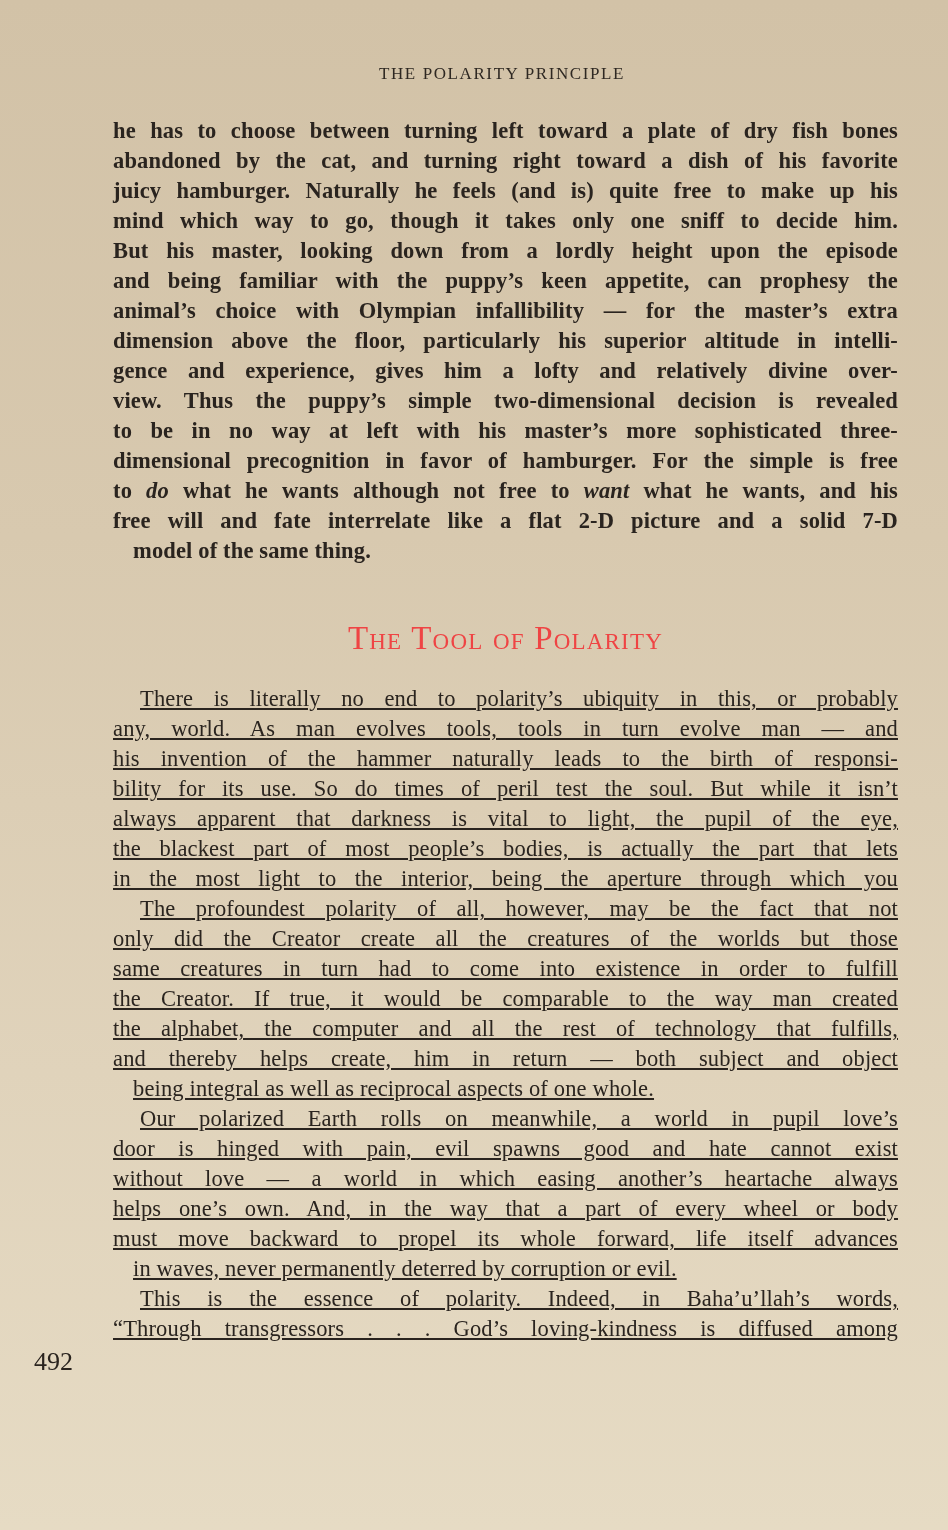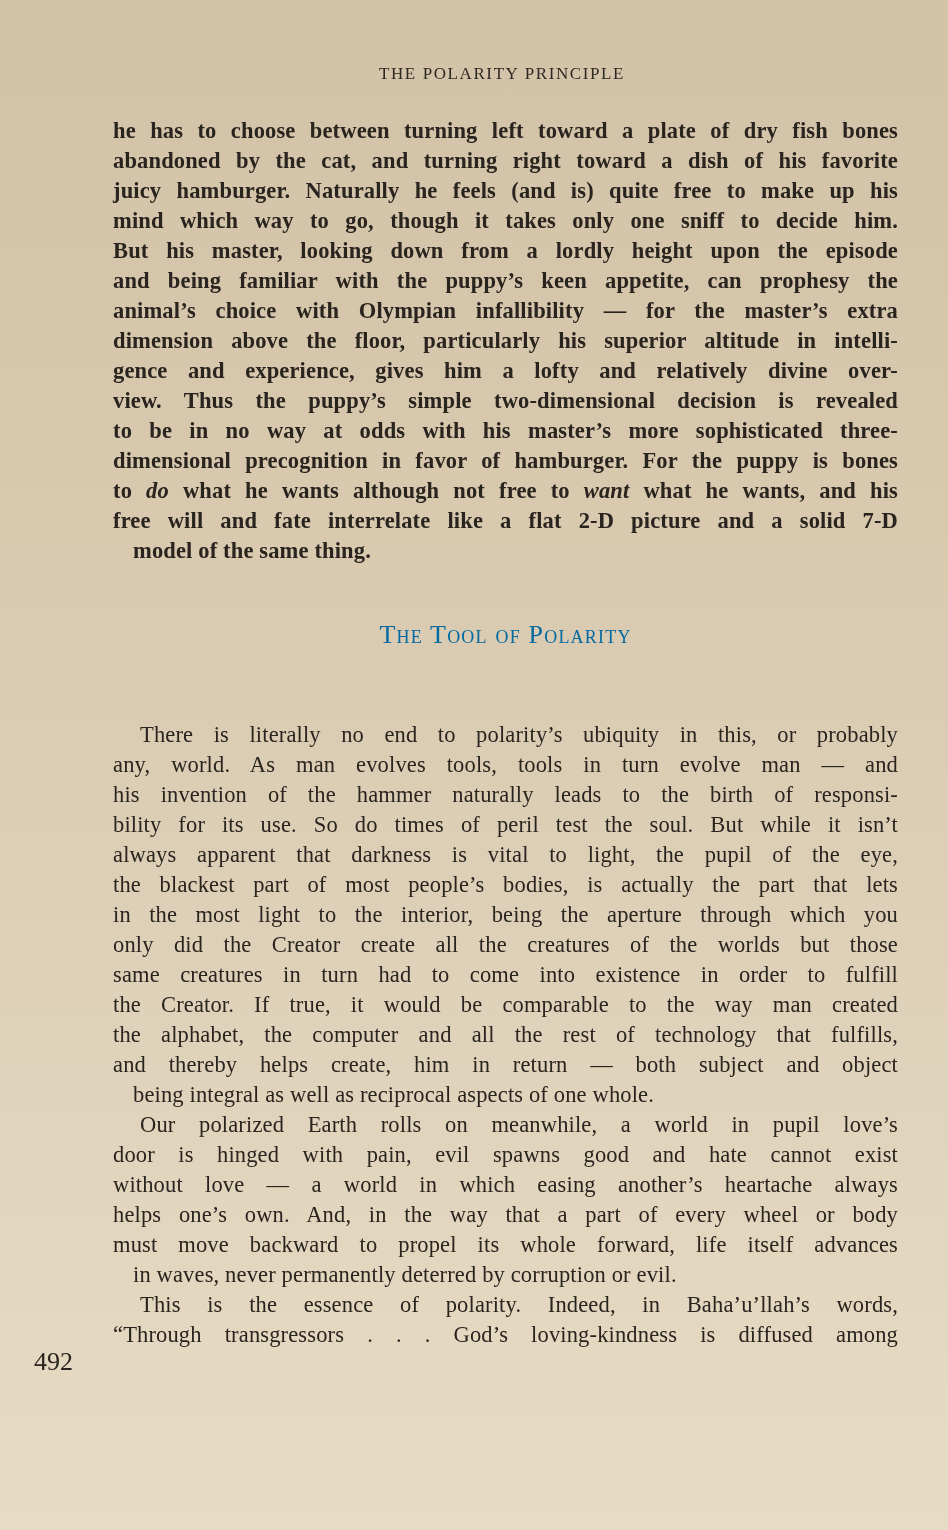--- a/index.html
+++ b/index.html
@@ -40,26 +40,26 @@
     }
     .line.last { text-align-last: left; margin-left: 20px; }
     .line.indent { padding-left: 27px; }
     .block-1 { top: 116px; font-weight: bold; }
     .section-heading {
       position: absolute;
       top: 620px;
       left: 113px;
       width: 785px;
       text-align: center;
-      font-size: 26px;
+      font-size: 33px;
       letter-spacing: 1.2px;
       font-variant: small-caps;
-      color: #0369a1;
+      color: #ef4444;
     }
-    .block-2 { top: 720px; }
+    .block-2 { top: 684px; text-decoration: underline; }
     .page-number {
       position: absolute;
       left: 34px;
       top: 1347px;
       font-size: 26px;
       color: #2a241f;
     }
     em { font-style: italic; }
   </style>
 </head>
@@ -71,40 +71,41 @@
   <span class="line">he has to choose between turning left toward a plate of dry fish bones</span>
   <span class="line">abandoned by the cat, and turning right toward a dish of his favorite</span>
   <span class="line">juicy hamburger.  Naturally he feels (and is) quite free to make up his</span>
   <span class="line">mind which way to go, though it takes only one sniff to decide him.</span>
   <span class="line">But his master, looking down from a lordly height upon the episode</span>
   <span class="line">and being familiar with the puppy’s keen appetite, can prophesy the</span>
   <span class="line">animal’s choice with Olympian infallibility — for the master’s extra</span>
   <span class="line">dimension above the floor, particularly his superior altitude in intelli-</span>
   <span class="line">gence and experience, gives him a lofty and relatively divine over-</span>
   <span class="line">view.  Thus the puppy’s simple two-dimensional decision is revealed</span>
-  <span class="line">to be in no way at odds with his master’s more sophisticated three-</span>
-  <span class="line">dimensional precognition in favor of hamburger.  For the puppy is bones</span>
+  <span class="line">to be in no way at left with his master’s more sophisticated three-</span>
+  <span class="line">dimensional precognition in favor of hamburger.  For the simple is free</span>
   <span class="line"><span>to </span><em>do</em><span> what he wants although not free to </span><em>want</em><span> what he wants, and his</span></span>
   <span class="line">free will and fate interrelate like a flat 2-D picture and a solid 7-D</span>
   <span class="line last">model of the same thing.</span>
 </div>
 
 <div class="section-heading">The Tool of Polarity</div>
 
 <div class="text-block block-2">
   <div>
     <span class="line indent">There is literally no end to polarity’s ubiquity in this, or probably</span>
     <span class="line">any, world.  As man evolves tools, tools in turn evolve man — and</span>
     <span class="line">his invention of the hammer naturally leads to the birth of responsi-</span>
     <span class="line">bility for its use.  So do times of peril test the soul.  But while it isn’t</span>
     <span class="line">always apparent that darkness is vital to light, the pupil of the eye,</span>
     <span class="line">the blackest part of most people’s bodies, is actually the part that lets</span>
     <span class="line">in the most light to the interior, being the aperture through which you</span>
   </div>
   <div>
+    <span class="line indent">The profoundest polarity of all, however, may be the fact that not</span>
     <span class="line">only did the Creator create all the creatures of the worlds but those</span>
     <span class="line">same creatures in turn had to come into existence in order to fulfill</span>
     <span class="line">the Creator.  If true, it would be comparable to the way man created</span>
     <span class="line">the alphabet, the computer and all the rest of technology that fulfills,</span>
     <span class="line">and thereby helps create, him in return — both subject and object</span>
     <span class="line last">being integral as well as reciprocal aspects of one whole.</span>
   </div>
   <div>
     <span class="line indent">Our polarized Earth rolls on meanwhile, a world in pupil love’s</span>
     <span class="line">door is hinged with pain, evil spawns good and hate cannot exist</span>

